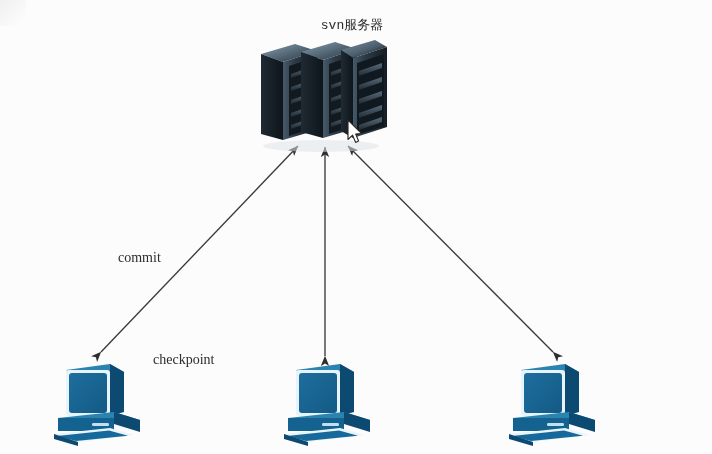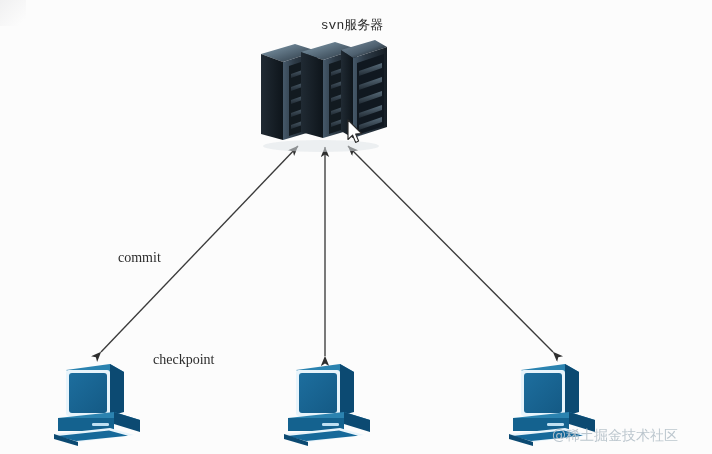--- a/index.html
+++ b/index.html
@@ -237,15 +237,14 @@
   </svg>
 
   <div id="server-title">
     <span class="title-shift">svn服务器</span>
   </div>
 
   <div class="edge-label" id="label-commit">commit</div>
 
   <div class="edge-label" id="label-checkpoint">checkpoint</div>
 
-  <div id="watermark">@稀土掘金技术社区</div>
 
 </div>
 
 </body></html>

